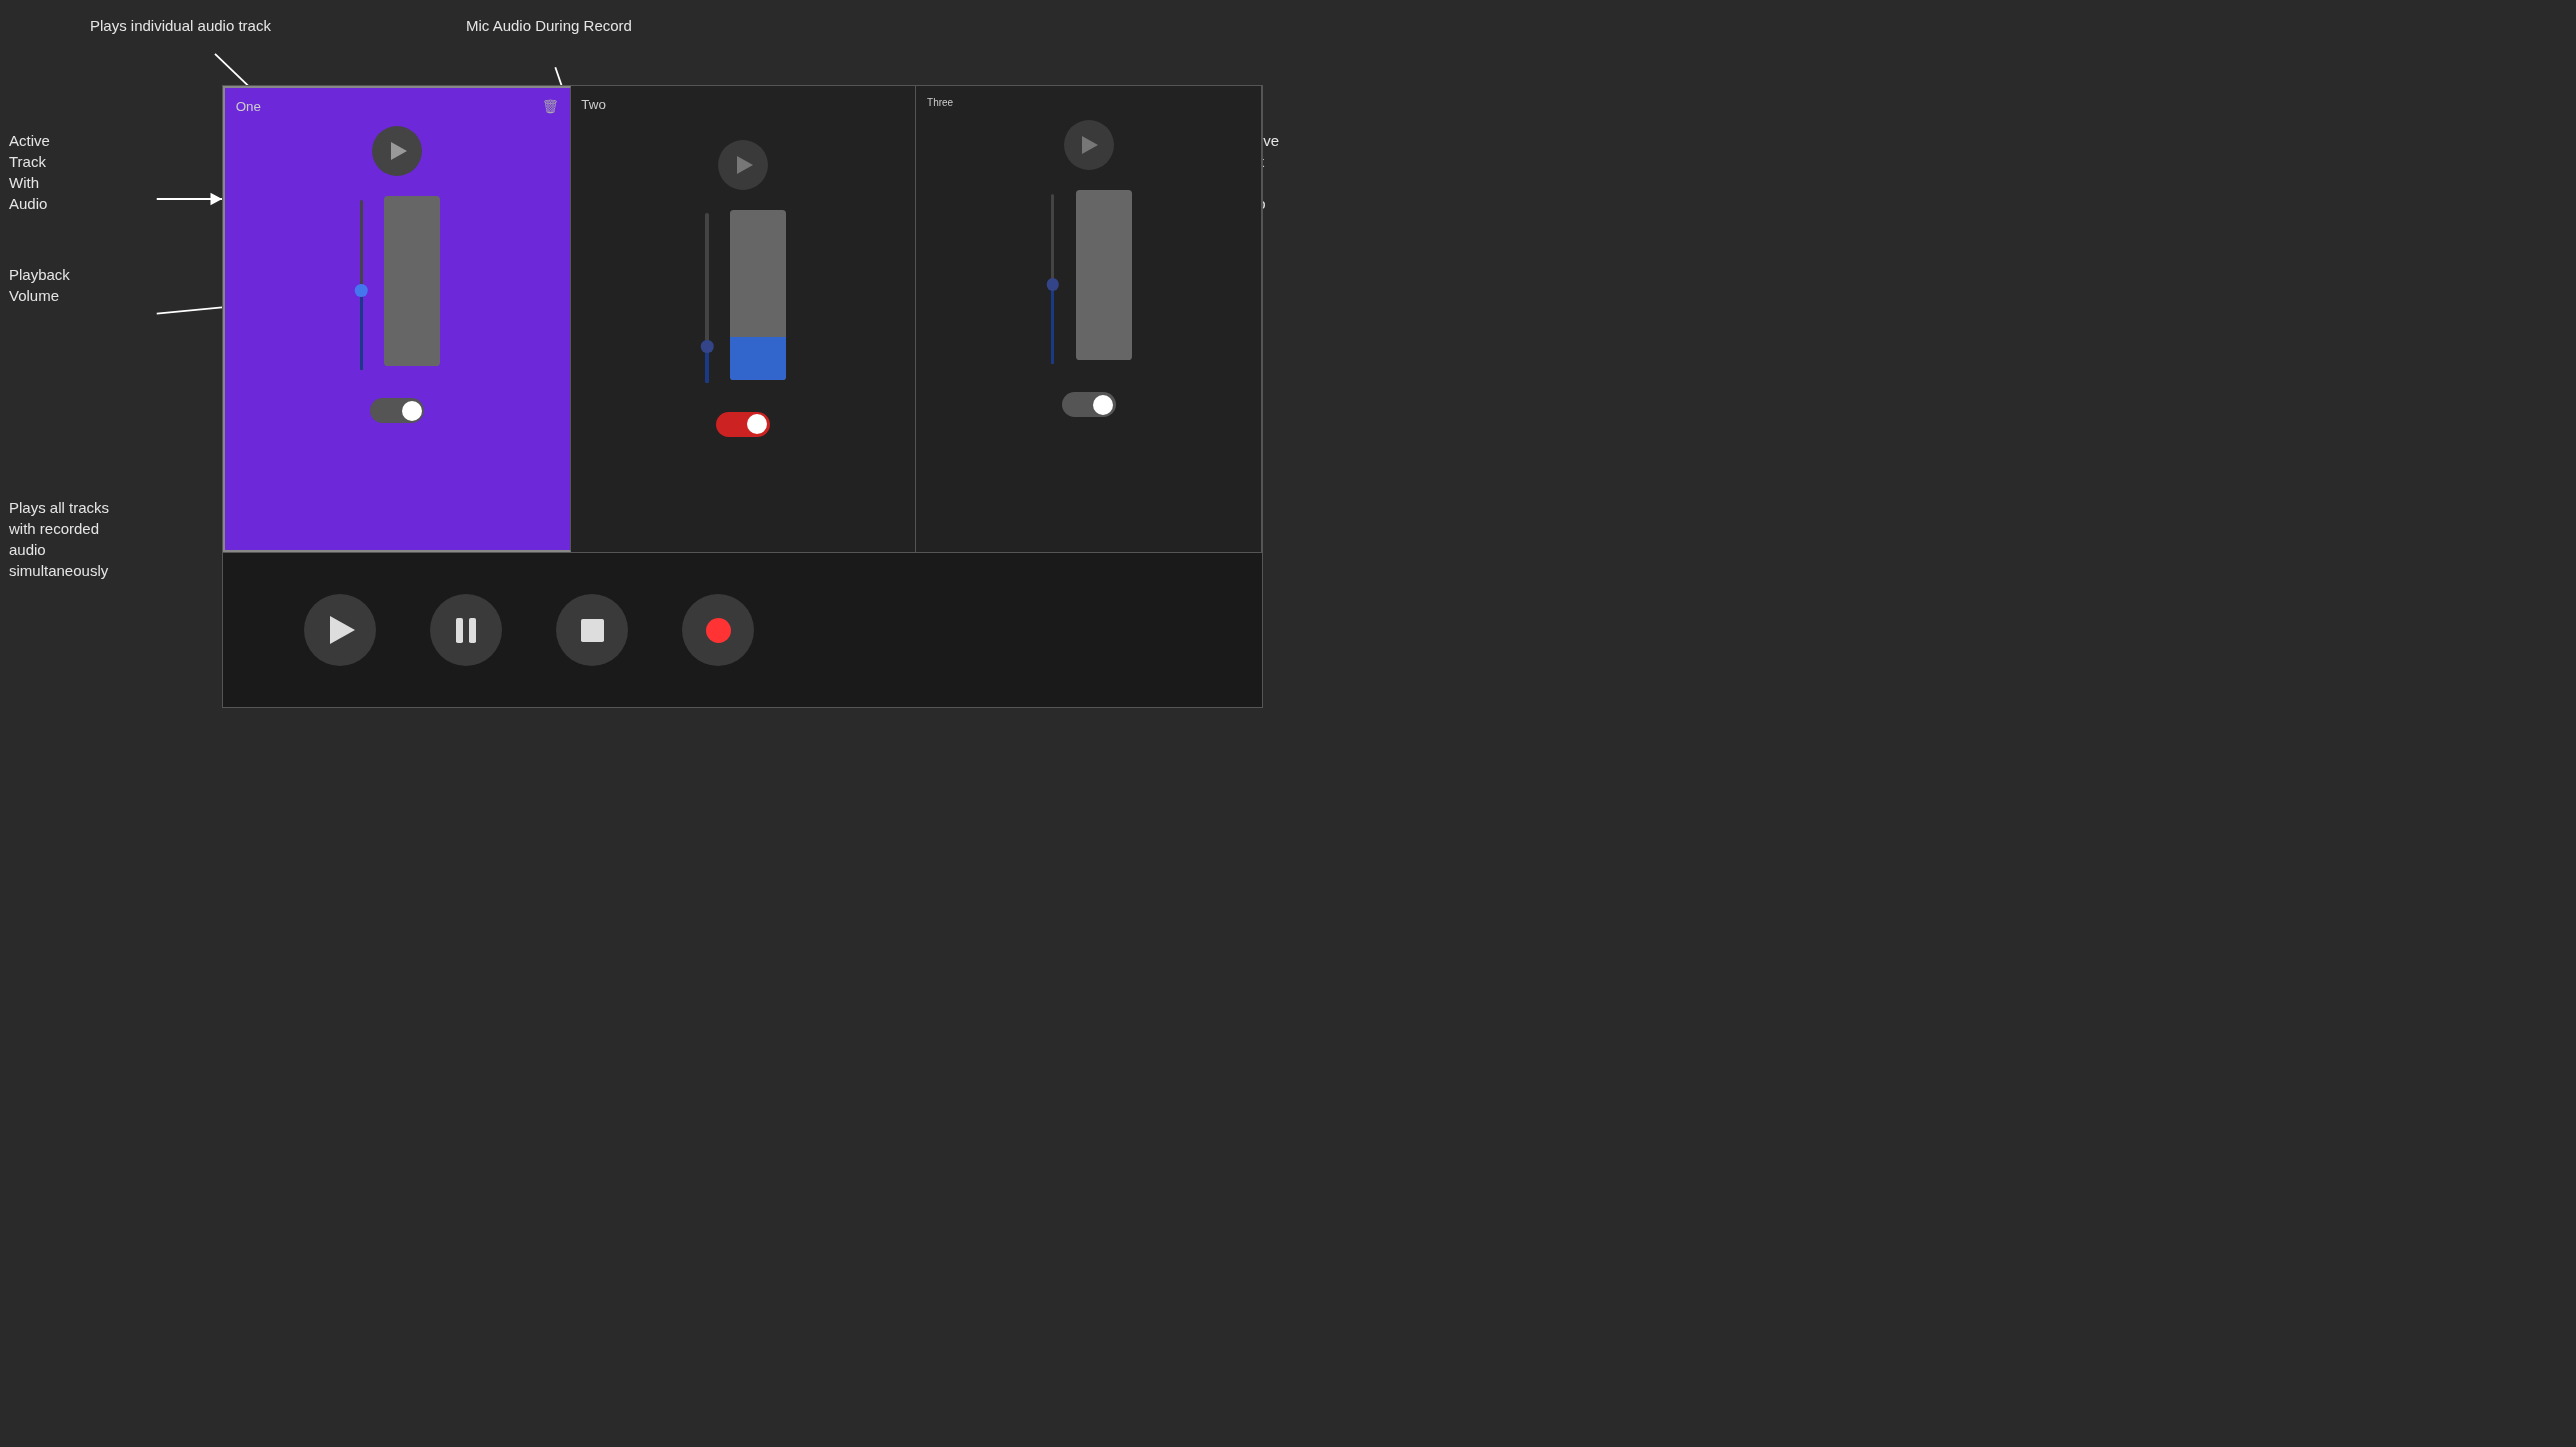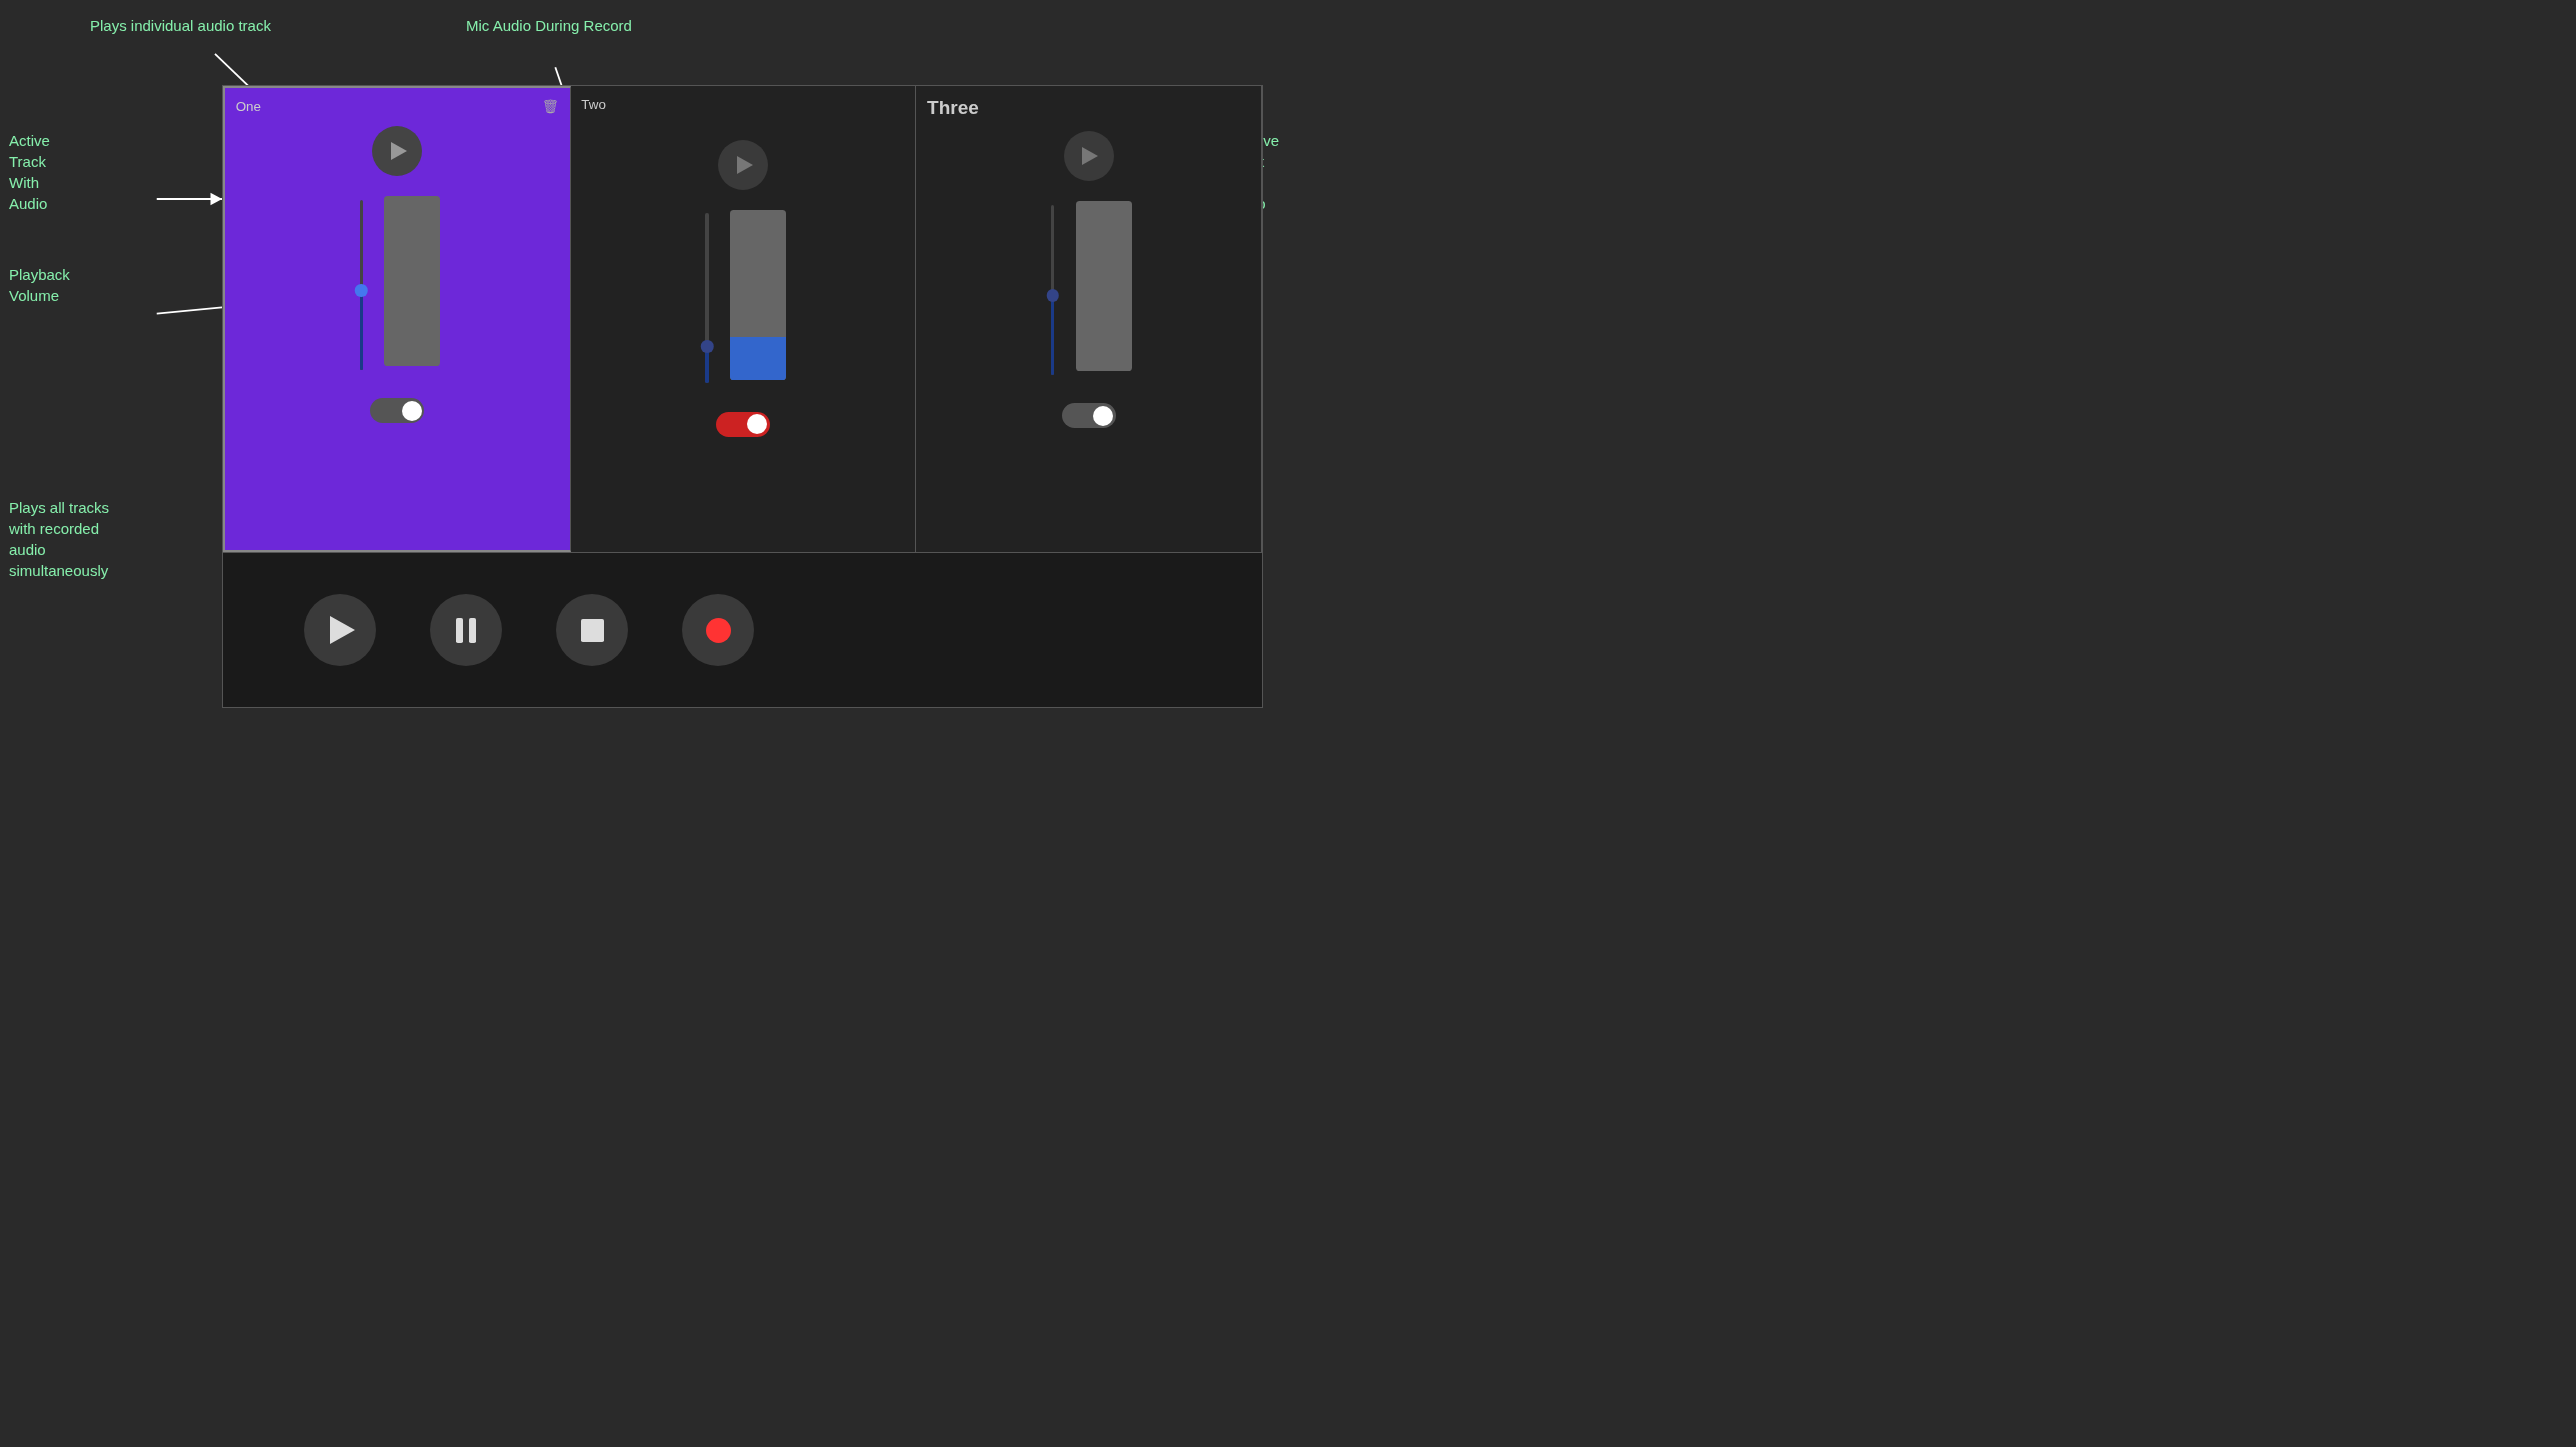--- a/index.html
+++ b/index.html
@@ -9,21 +9,21 @@
       color: #fff;
       width: 1288px;
       height: 724px;
       overflow: hidden;
       position: relative;
     }
 
     
     .ann-text {
       position: absolute;
-      color: #86efac;
+      color: #e5e5e5;
       font-size: 15px;
       line-height: 1.35;
     }
 
     
     .arrows-svg {
       position: absolute;
       top: 0;
       left: 0;
       width: 100%;
@@ -142,21 +142,21 @@
           </div>
         </div>
 
         <div style="width:54px; height:25px; border-radius:12.5px; background:#cc2222; position:relative; cursor:pointer; display:flex; align-items:center;">
           <div style="width:20px; height:20px; border-radius:50%; background:#fff; position:absolute; right:2.7px;"></div>
         </div>
       </div>
 
       <div style="flex:1; border-right:0.9px solid #555; background:#222; padding:10.7px; display:flex; flex-direction:column; align-items:center; position:relative;">
         <div style="width:100%; display:flex; justify-content:space-between; align-items:center; margin-bottom:12.5px;">
-          <span style="font-size:19px; color:#ccc;font-weight:bold;">Three</span>
+          <span style="font-size:10px; color:#ccc;">Three</span>
         </div>
         <div style="width:50px; height:50px; border-radius:50%; background:#3a3a3a; display:flex; align-items:center; justify-content:center; cursor:pointer; margin-bottom:20px;">
           <div style="width:0; height:0; border-style:solid; border-width:9px 0 9px 16px; border-color:transparent transparent transparent #777; margin-left:3.6px;"></div>
         </div>
         <div style="display:flex; gap:16px; align-items:flex-start; height:188px; margin-bottom:14.3px;">
           <div style="width:14.3px; height:170px; display:flex; flex-direction:column; align-items:center; position:relative; margin-top:3.6px;">
             <div style="width:3.6px; height:100%; background:#444; border-radius:1.8px; position:relative;">
               <div style="position:absolute; bottom:0; left:0; width:3.6px; height:45%; background:#1a3a88; border-radius:1.8px;"></div>
               <div style="position:absolute; width:12.5px; height:12.5px; border-radius:50%; background:#334488; left:50%; bottom:43%; transform:translateX(-50%);"></div>
             </div>

